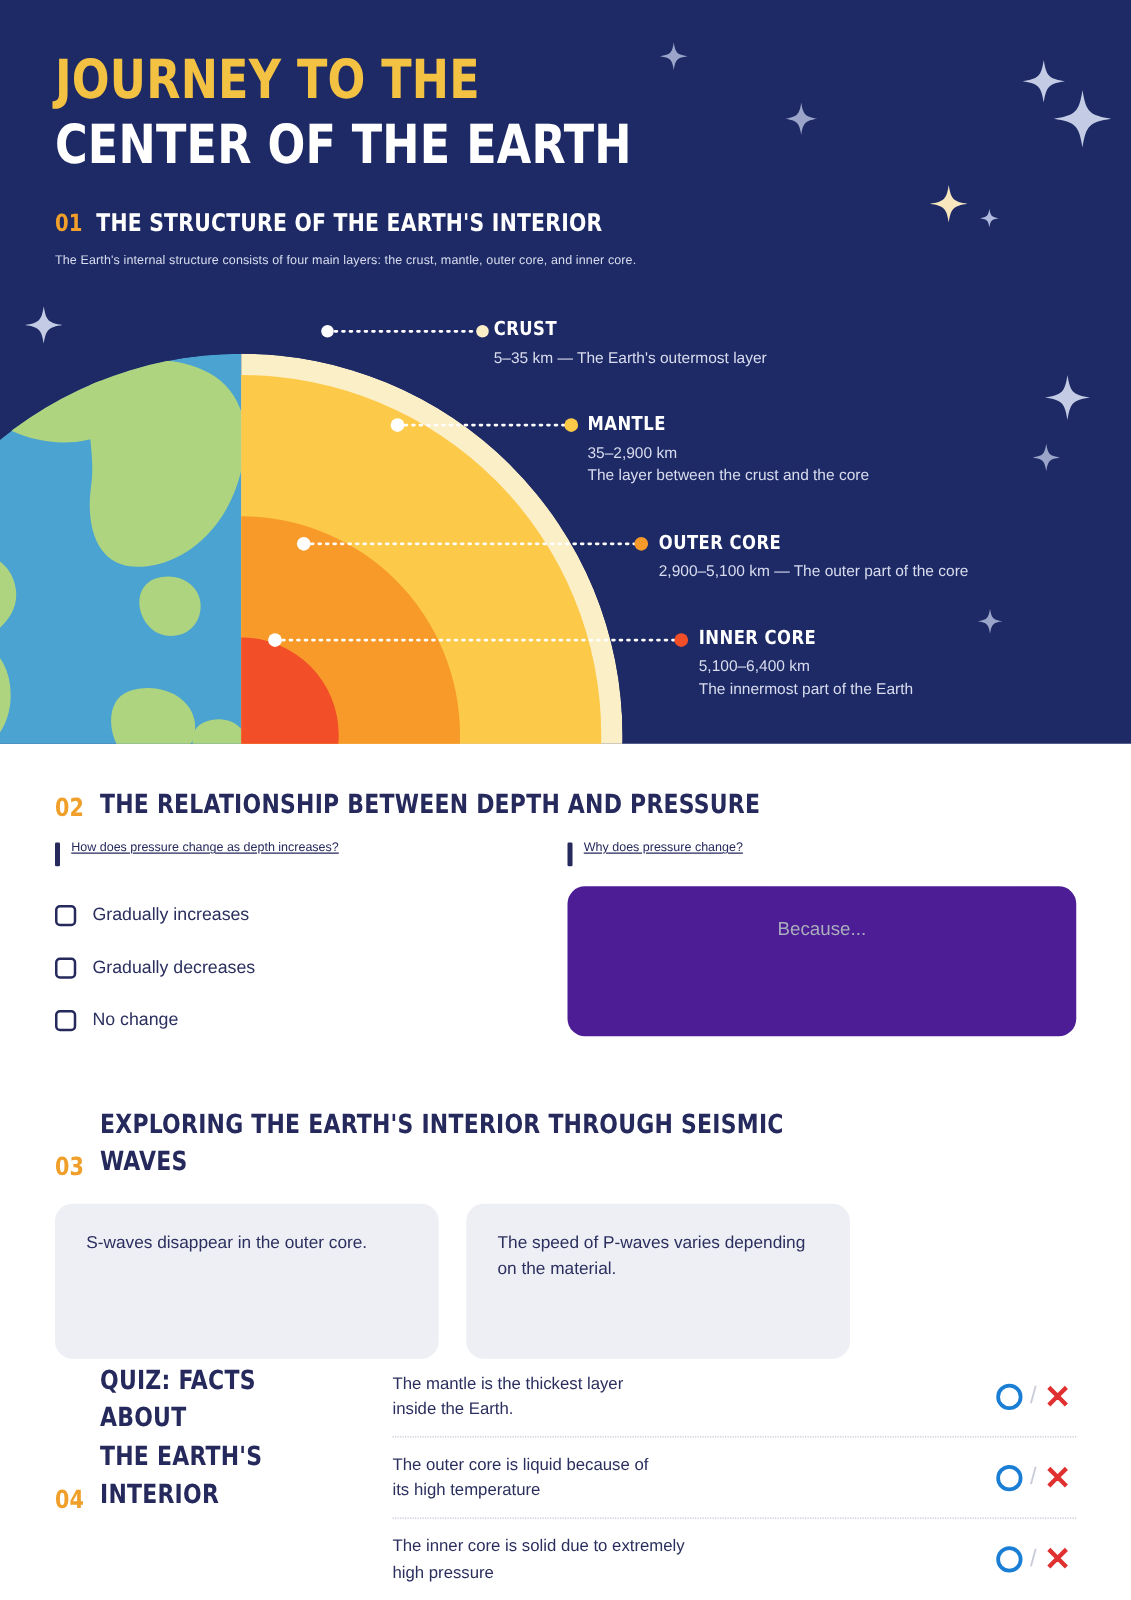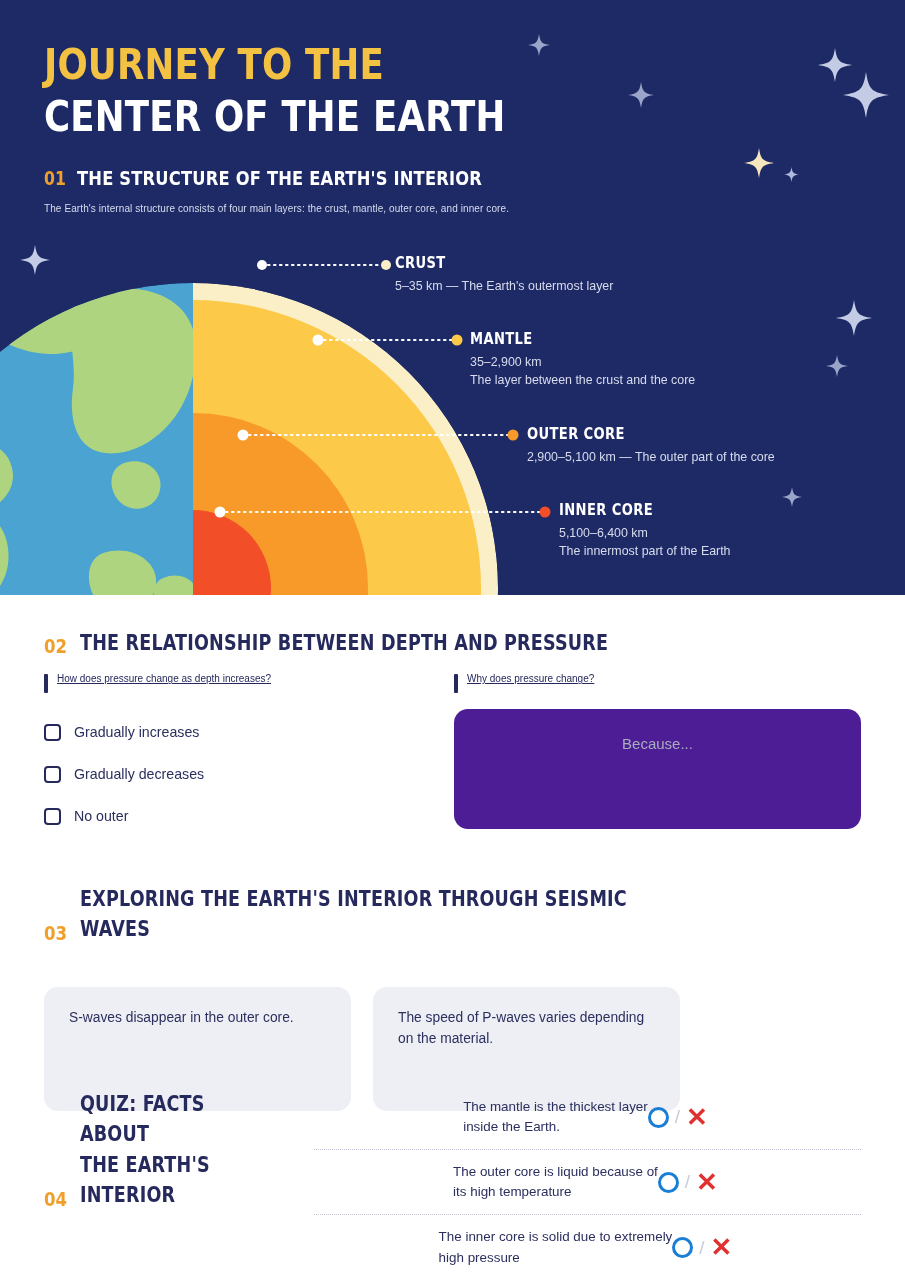--- a/index.html
+++ b/index.html
@@ -190,33 +190,32 @@
 
   
   #section-03 { position: absolute; top: 884px; left: 0; width: 724px; padding: 0 44px; }
   .s3-cards { display: flex; gap: 22px; margin-top: 18px; }
   .wave-card {
     flex: 1;
     height: 124px;
     background: #eeeff5;
     border-radius: 14px;
     padding: 21px 25px;
-    margin-top: 24px;
   }
   .wave-text { font-size: 13.8px; color: #2b2f5e; line-height: 1.52; }
 
   
   #section-04 { position: absolute; top: 1085px; left: 0; width: 905px; padding: 0 44px; }
   .s4-row { display: flex; gap: 20px; }
   .s4-title-col { width: 250px; padding-top: 4px; }
   .quiz-col { flex: 1; }
   .quiz-item {
     display: flex;
     align-items: center;
-    justify-content: center;
+    justify-content: space-between;
     padding: 12px 0;
     border-bottom: 1px dotted #c3c6d4;
   }
   .quiz-item:last-child { border-bottom: none; }
   .quiz-text {
     font-size: 13.4px;
     color: #2b2f5e;
     line-height: 1.5;
     white-space: pre-line;
   }
@@ -384,21 +383,21 @@
         <div class="opt">
           <span class="checkbox"></span>
           <span class="opt-text">Gradually increases</span>
         </div>
         <div class="opt">
           <span class="checkbox"></span>
           <span class="opt-text">Gradually decreases</span>
         </div>
         <div class="opt">
           <span class="checkbox"></span>
-          <span class="opt-text">No outer</span>
+          <span class="opt-text">No change</span>
         </div>
       </div>
     </div>
 
     <div class="s2-right">
       <div class="q-label">
         <span class="q-bar single"></span>
         <span>Why does pressure change?</span>
       </div>
       <div class="answer-box">

